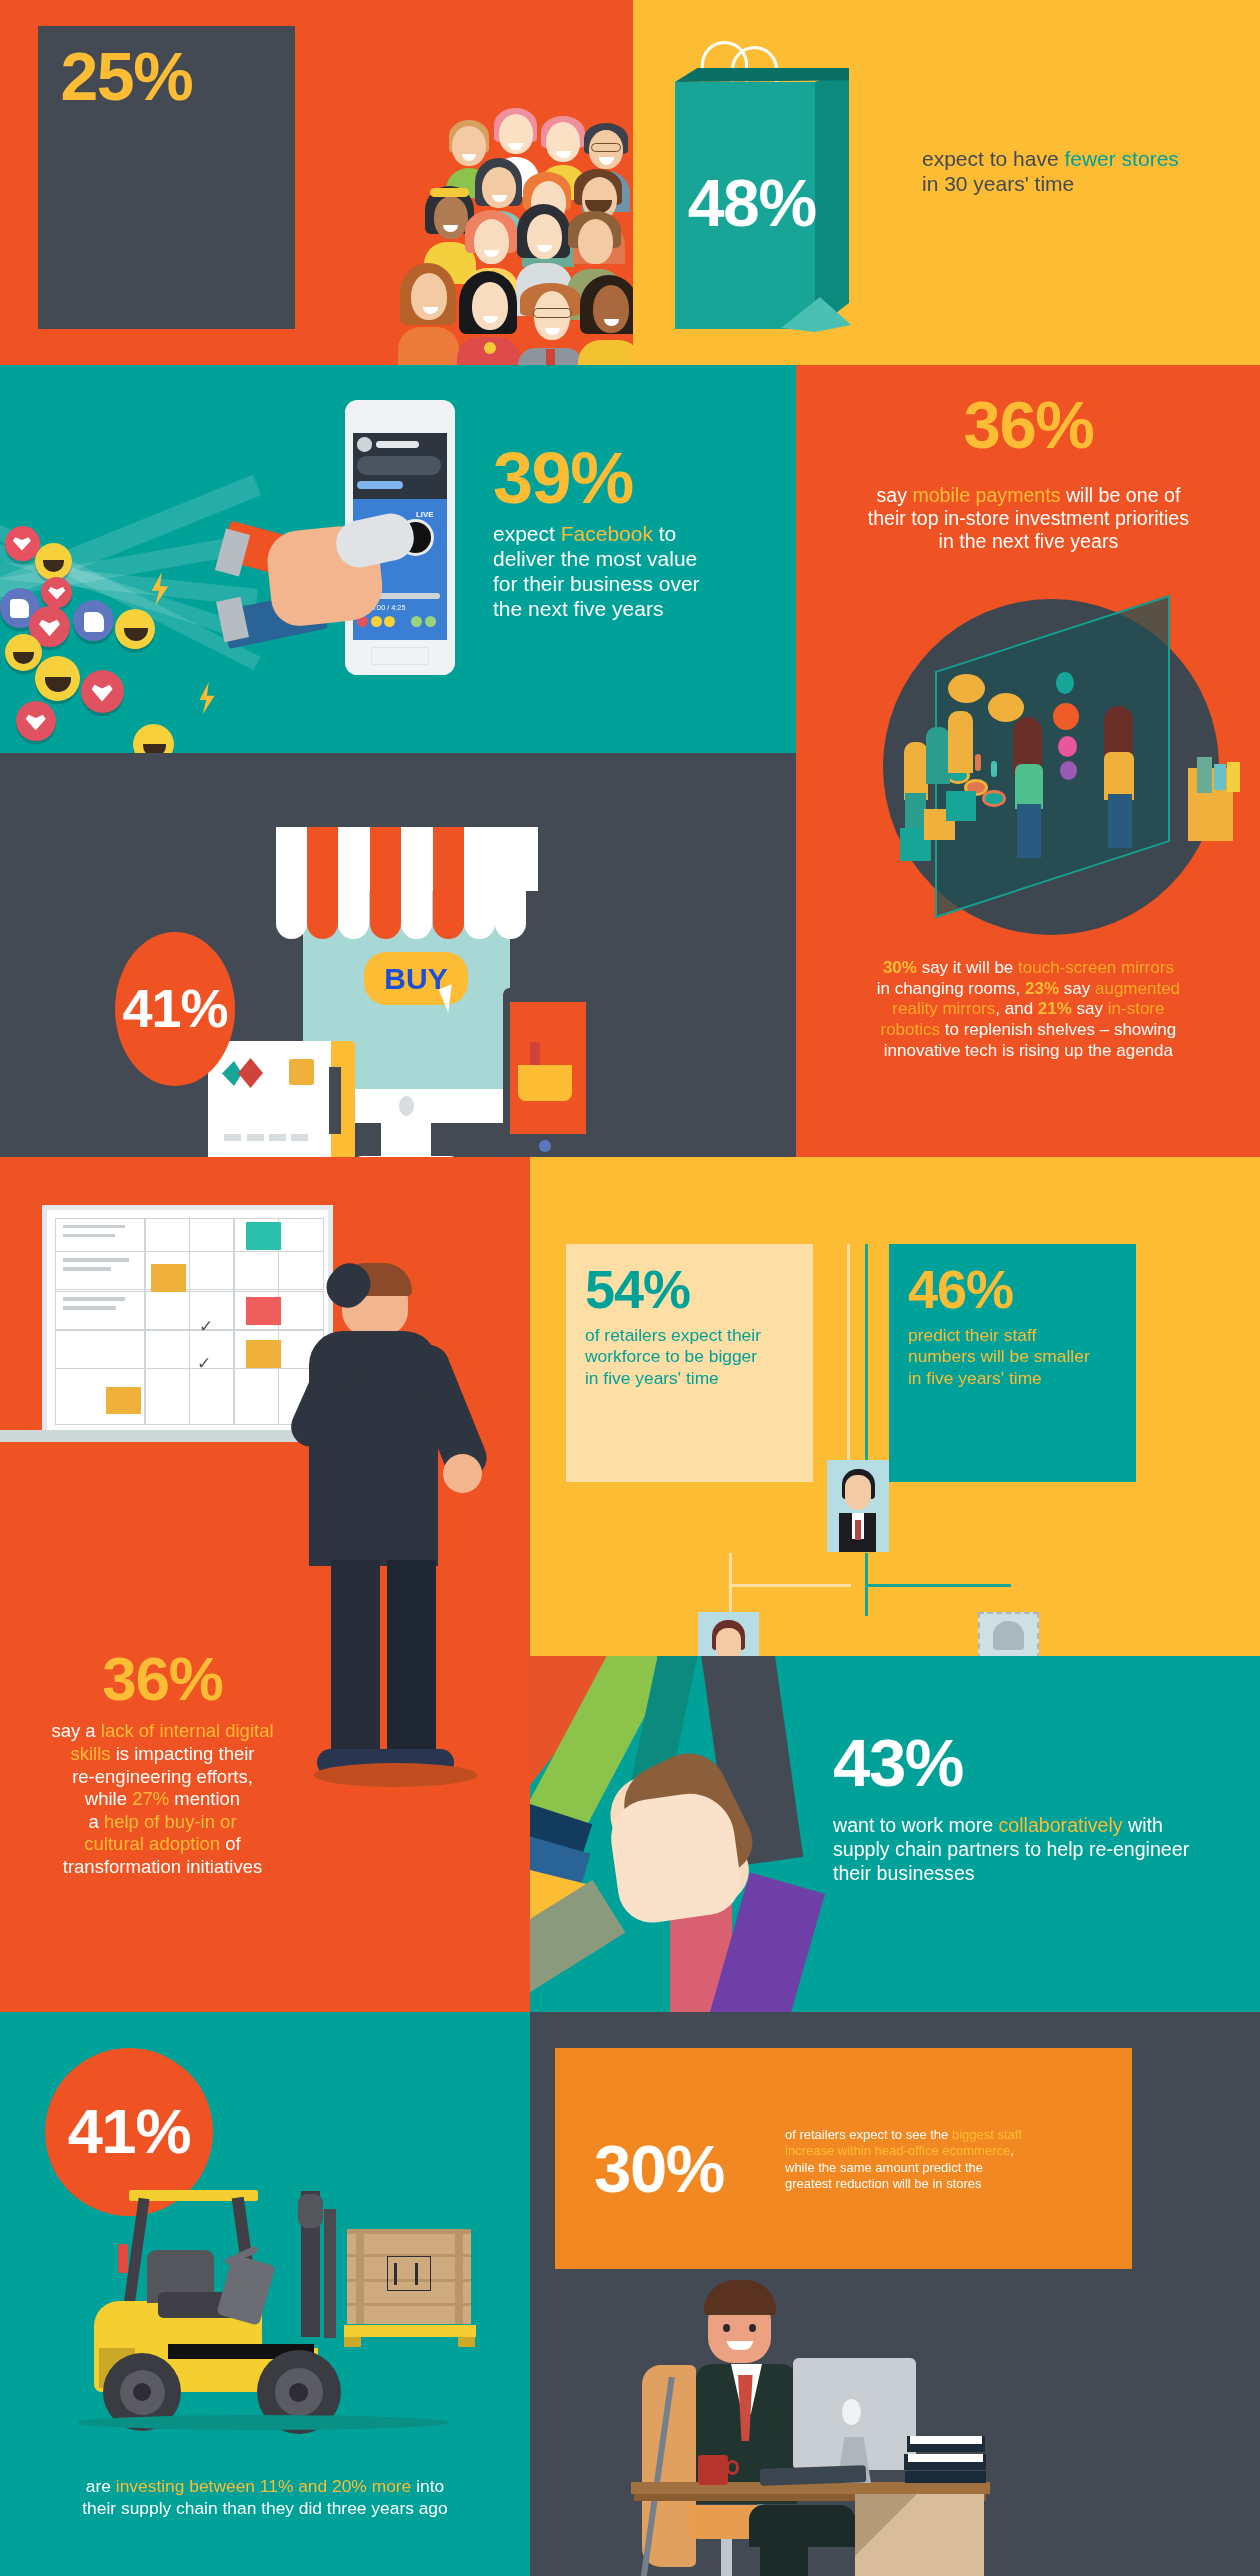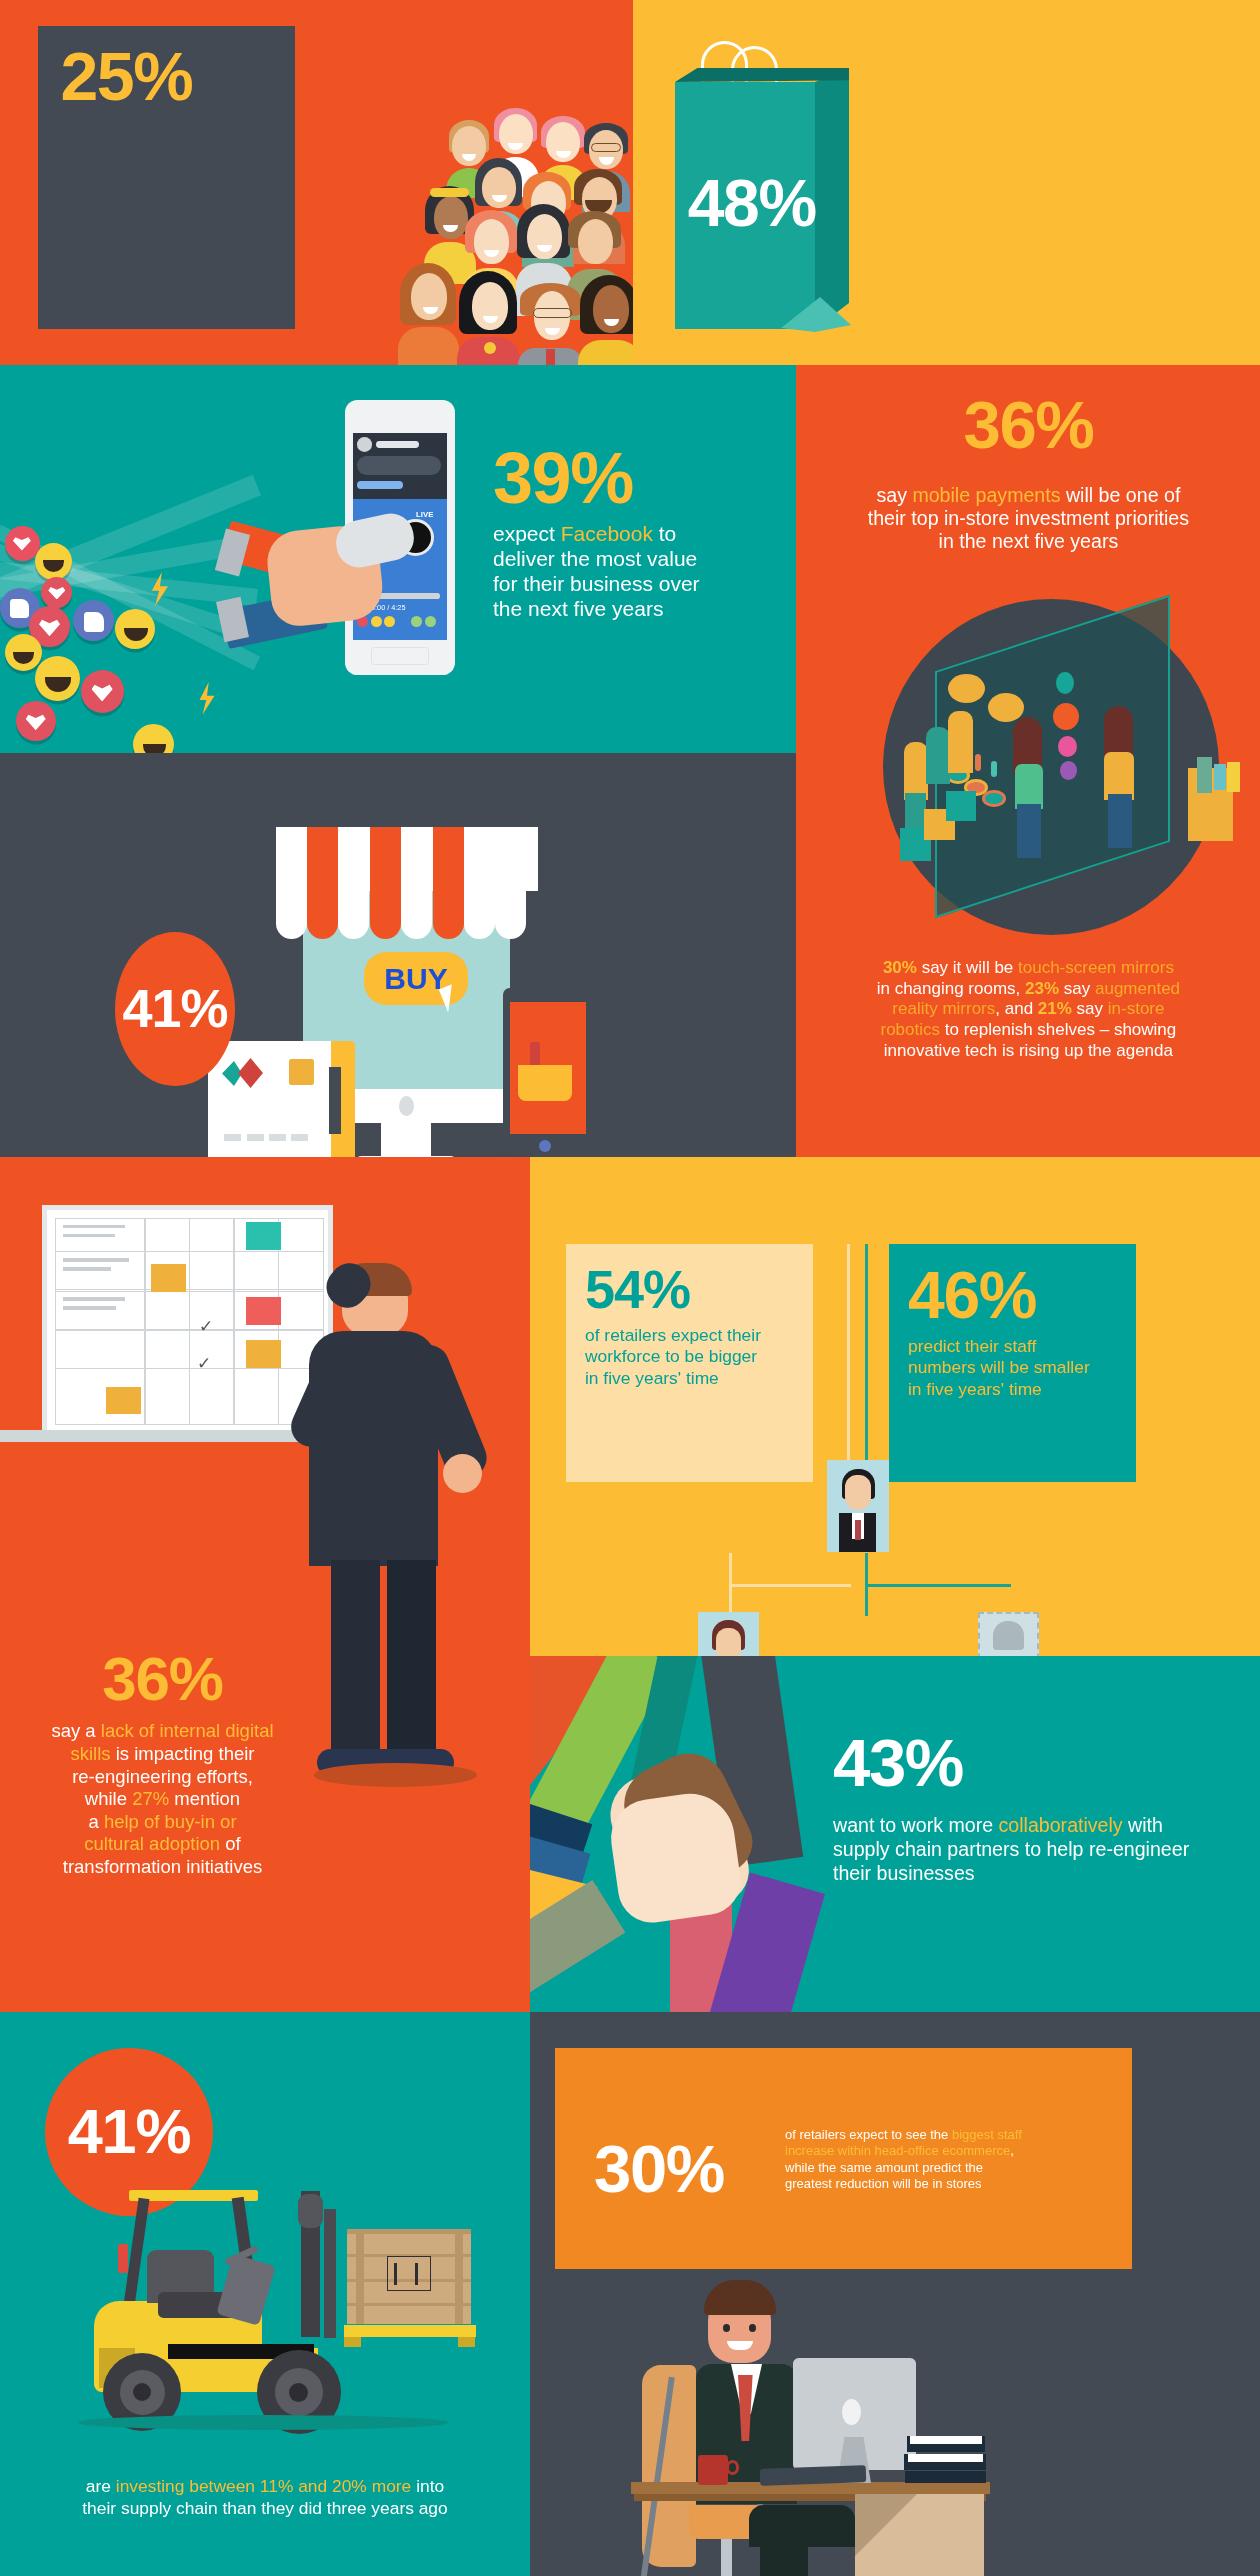--- a/index.html
+++ b/index.html
@@ -209,20 +209,24 @@
 
 <div class="panel" id="p-bag">
   <div class="bagwrap">
     <div class="handle" style="left:26px;top:6.7px;width:47px;height:62px;"></div>
     <div class="handle" style="left:56px;top:12.3px;width:47px;height:61px;"></div>
     <div class="bag-front"></div>
     <div class="bag-side"></div>
     <div class="bag-top"></div>
     <div class="bag-bottom"></div>
     <div class="bignum w" style="position:absolute;left:12.3px;top:139px;width:129px;font-size:66px;text-align:center;">48%</div>
+  </div>
+  <div class="txt" style="position:absolute;left:289px;top:147px;width:314px;font-size:21px;">
+    <div><span class="d">expect to have </span><span class="t">fewer stores</span></div>
+    <div class="d">in 30 years' time</div>
   </div>
 </div>
 
 <div class="panel" id="p-fb">
   <div class="ray" style="left:-34px;top:109px;width:291px;height:22.4px;transform:rotate(-22deg);"></div>
   <div class="ray" style="left:-34px;top:168px;width:291px;height:19px;transform:rotate(-10deg);"></div>
   <div class="ray" style="left:-34px;top:224px;width:291px;height:17px;transform:rotate(6deg);"></div>
   <div class="ray" style="left:-34px;top:263px;width:291px;height:15.7px;transform:rotate(18deg);"></div>
   <div class="ray" style="left:-34px;top:291px;width:291px;height:14.6px;transform:rotate(27deg);"></div>
 
@@ -490,21 +494,21 @@
 <div class="panel" id="p-staff">
   <div class="card54">
     <div class="bignum t" style="font-size:54px;">54%</div>
     <div class="txt t" style="font-size:17.4px;margin-top:10px;line-height:1.24;">
       <div>of retailers expect their</div>
       <div>workforce to be bigger</div>
       <div>in five years' time</div>
     </div>
   </div>
   <div class="card46">
-    <div class="bignum y" style="font-size:66px;">46%</div>
+    <div class="bignum y" style="font-size:54px;">46%</div>
     <div class="txt y" style="font-size:17.4px;margin-top:10px;line-height:1.24;">
       <div>predict their staff</div>
       <div>numbers will be smaller</div>
       <div>in five years' time</div>
     </div>
   </div>
 
   <div>
     <div class="orgline" style="left:317px;top:87px;width:2.8px;height:247px;background:#fddfa5;"></div>
     <div class="orgline" style="left:335px;top:87px;width:2.8px;height:247px;background:#16a596;"></div>

